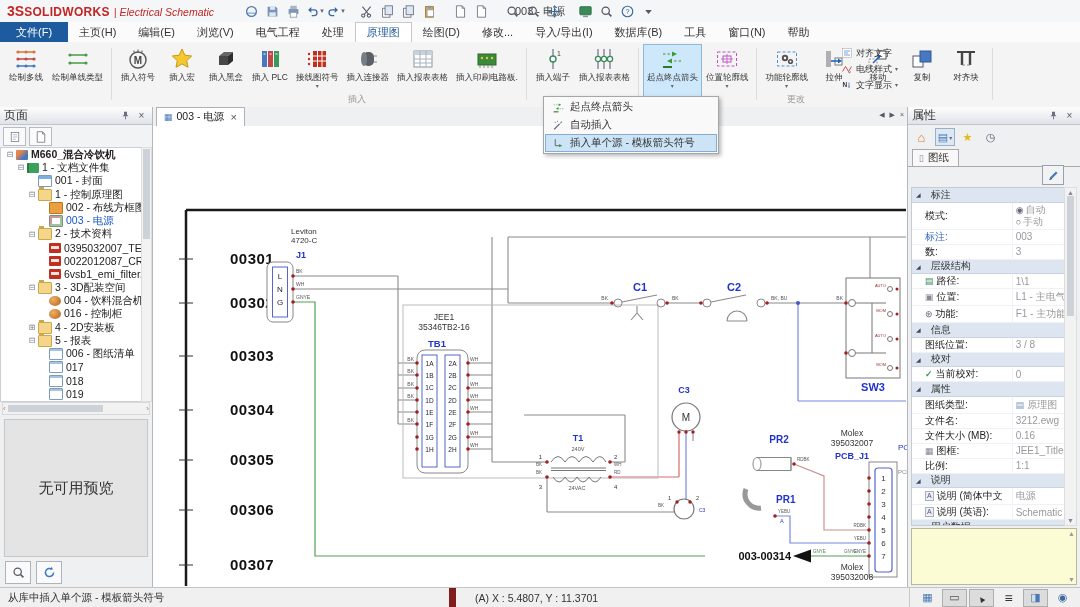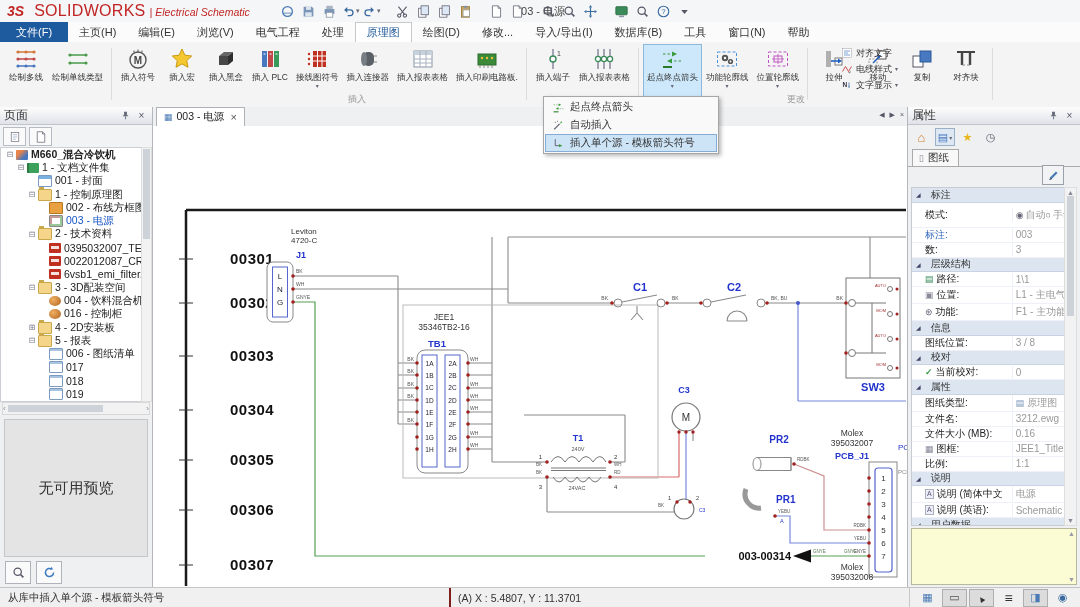--- a/index.html
+++ b/index.html
@@ -2,22 +2,22 @@
 <html><head>
 <meta charset="utf-8">
 <style>
   html,body{margin:0;padding:0}
   body{width:1080px;height:607px;position:relative;overflow:hidden;
        font-family:"Liberation Sans",sans-serif;font-size:11px;color:#222;background:#f0f0f0}
   svg{display:block}
   
   .titlebar{position:absolute;top:0;left:0;right:0;height:22px;background:#f5f6f7;border-bottom:1px solid #e2e2e2;display:flex;align-items:center}
   .brand{display:flex;align-items:baseline;margin-left:7px;color:#c22525;white-space:nowrap}
-  .brand .bp{font-weight:bold;font-style:italic;font-size:14px;margin-right:10px}
-  .brand .bn{font-weight:normal;font-size:16px;letter-spacing:.3px}
+  .brand .bp{font-weight:bold;font-size:14px;margin-right:0}
+  .brand .bn{font-weight:bold;font-size:12px;letter-spacing:.3px}
   .brand .bs{font-style:italic;font-size:10.5px;margin-left:4px}
   .qat{display:flex;align-items:center;margin-left:28px;gap:1px;z-index:2}
   .qat-btn{height:18px;min-width:18px;display:flex;align-items:center;justify-content:center;padding:0 1px}
   .qat-btn svg{width:13px;height:13px}
   .qat-btn.sep{margin-left:10px}
   .qcaret{font-size:7px;color:#667;margin-left:1px}
   .win-title{position:absolute;left:0;right:0;text-align:center;font-size:11px;color:#444;pointer-events:none}
   .win-ctrls{margin-left:auto;display:flex;z-index:2}
   .win-btn{width:28px;height:21px;display:flex;align-items:center;justify-content:center;color:#444;font-size:11px}
   
@@ -106,39 +106,39 @@
   .rp-pencil{position:absolute;top:58px;right:16px;width:20px;height:18px;border:1px solid #9aa0a8;background:#f2f3f4;display:flex;align-items:center;justify-content:center}
   .rp-pencil svg{width:13px;height:13px}
   .pgrid{position:absolute;top:80px;left:3px;right:15px;bottom:62px;background:#fff;border:1px solid #c8ccd2;overflow:hidden;font-size:10px}
   .psec{height:13.5px;background:#dde6f0;color:#333;display:flex;align-items:center;padding-left:4px;gap:10px;border-bottom:1px solid #c8d4e4}
   .psec .tri{font-size:6px;color:#446}
   .prow{display:flex;min-height:14px;border-bottom:1px solid #eef2f8;align-items:center}
   .plabel{width:57%;padding-left:13px;display:flex;gap:3px;align-items:center;color:#222;flex:none}
   .plabel.link{color:#3366bb}
   .pvalue{flex:1;color:#999;border-left:1px solid #eef2f8;padding:1px 0 1px 3px;display:flex;align-items:center;gap:3px;overflow:hidden;white-space:nowrap}
   .prow.tall{min-height:24px}
-  .radios{display:flex;flex-direction:row;line-height:11px}
+  .radios{display:flex;flex-direction:column;line-height:11px}
   .radio .rg{font-size:9px;color:#667;margin-right:2px}
   .pi{font-size:9px;flex:none}
   .pi-book::before{content:"▤";color:#3a8a5a}
   .pi-loc::before{content:"▣";color:#889}
   .pi-gear::before{content:"⊛";color:#667}
   .pi-check::before{content:"✓";color:#3a9a4a;font-weight:bold}
   .pi-sheet::before{content:"▤";color:#7a95b8}
   .pi-frame::before{content:"▦";color:#889}
   .pi-ab{font-size:7px;border:1px solid #a8b0b8;padding:0 1px;color:#556;background:#eef;line-height:8px}
   .pscroll{position:absolute;top:80px;right:3px;bottom:62px;width:11px;background:#f2f2f2;border:1px solid #ddd;font-size:7px;color:#889;display:flex;flex-direction:column;align-items:center;justify-content:space-between;padding:1px 0}
   .pscroll .thumb{flex:0 0 120px;width:7px;background:#cdd2d8}
   .pscroll .sp{flex:1}
   .note-box{position:absolute;left:3px;right:3px;bottom:3px;height:55px;background:#fbfbd4;border:1px solid #b8b89a;position:absolute}
   .note-arrows{position:absolute;right:1px;top:1px;bottom:1px;display:flex;flex-direction:column;justify-content:space-between;font-size:7px;color:#99a}
   
   .statusbar{position:absolute;bottom:0;left:0;right:0;height:19px;background:#f0f0f0;border-top:1px solid #c4c4c4;display:flex;align-items:center;font-size:10.5px;color:#333}
   .sb-msg{flex:0 0 441px;padding-left:8px;white-space:nowrap;overflow:hidden}
-  .sb-coords{flex:1;height:100%;display:flex;align-items:center;border-left:2px solid #7f1d1d;border-right:1px solid #c8c8c8;padding-left:7px}
+  .sb-coords{flex:1;height:100%;display:flex;align-items:center;border-left:7px solid #7f1d1d;border-right:1px solid #c8c8c8;padding-left:19px}
   .sb-icons{display:flex;gap:2px;padding:0 5px}
   .sb-btn{width:23px;height:16px;display:flex;align-items:center;justify-content:center;font-size:11px;border:1px solid transparent}
   .sb-btn.pressed{background:#dcdcdc;border:1px solid #aeaeae}
   .i-sb-grid::before{content:"▦";color:#4a7ab5}
   .i-sb-filter::before{content:"▭";color:#555}
   .i-sb-cursor::before{content:"▲";color:#333;display:inline-block;transform:rotate(-35deg);font-size:9px}
   .i-sb-lines::before{content:"≡";color:#333;font-size:14px}
   .i-sb-window::before{content:"◨";color:#4a7ab5}
   .i-sb-assistant::before{content:"◉";color:#3a6aa0} .g-close::before{content:"×"} .g-left::before{content:"◀"} .g-right::before{content:"▶"}
   .g-hl::before{content:"‹"} .g-hr::before{content:"›"} .g-up::before{content:"▲"} .g-down::before{content:"▼"}
@@ -641,32 +641,32 @@
         <span class="rlabel">插入报表表格</span>
         <span class="rcaret"></span>
       </div>
       <div class="rbtn highlighted">
         <svg>
           <use href="#sym-od-arrow"></use>
         </svg>
         <span class="rlabel">起点终点箭头</span>
         <span class="rcaret">▾</span>
       </div>
+      <div class="rbtn group-end">
+        <svg>
+          <use href="#sym-loc-outline"></use>
+        </svg>
+        <span class="rlabel">位置轮廓线</span>
+        <span class="rcaret">▾</span>
+      </div>
       <div class="rbtn">
         <svg>
           <use href="#sym-func-outline"></use>
         </svg>
         <span class="rlabel">功能轮廓线</span>
-        <span class="rcaret">▾</span>
-      </div>
-      <div class="rbtn group-end">
-        <svg>
-          <use href="#sym-loc-outline"></use>
-        </svg>
-        <span class="rlabel">位置轮廓线</span>
         <span class="rcaret">▾</span>
       </div>
       <div class="rbtn">
         <svg>
           <use href="#sym-stretch"></use>
         </svg>
         <span class="rlabel">拉伸</span>
         <span class="rcaret"></span>
       </div>
       <div class="rbtn">

